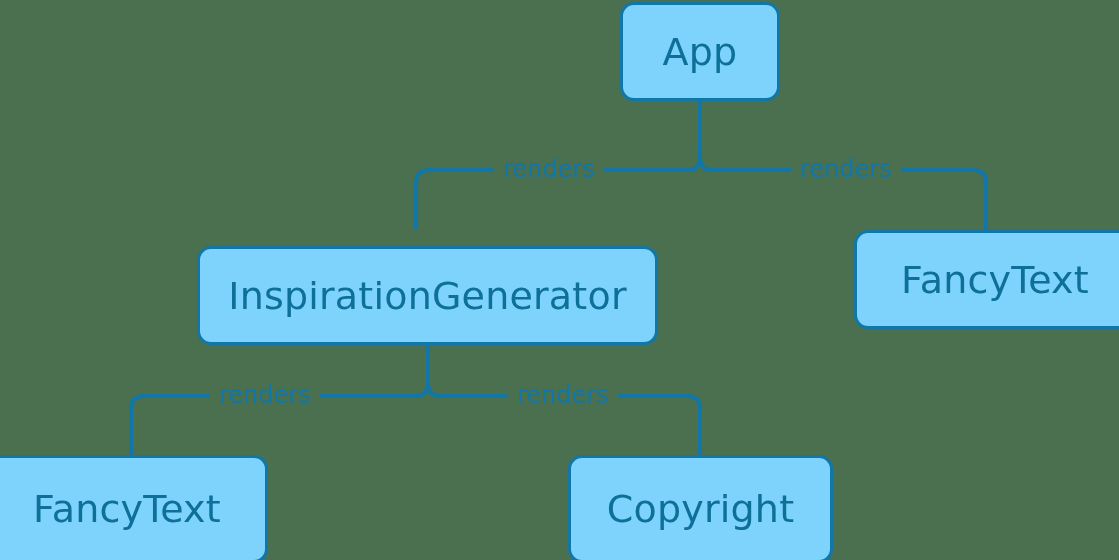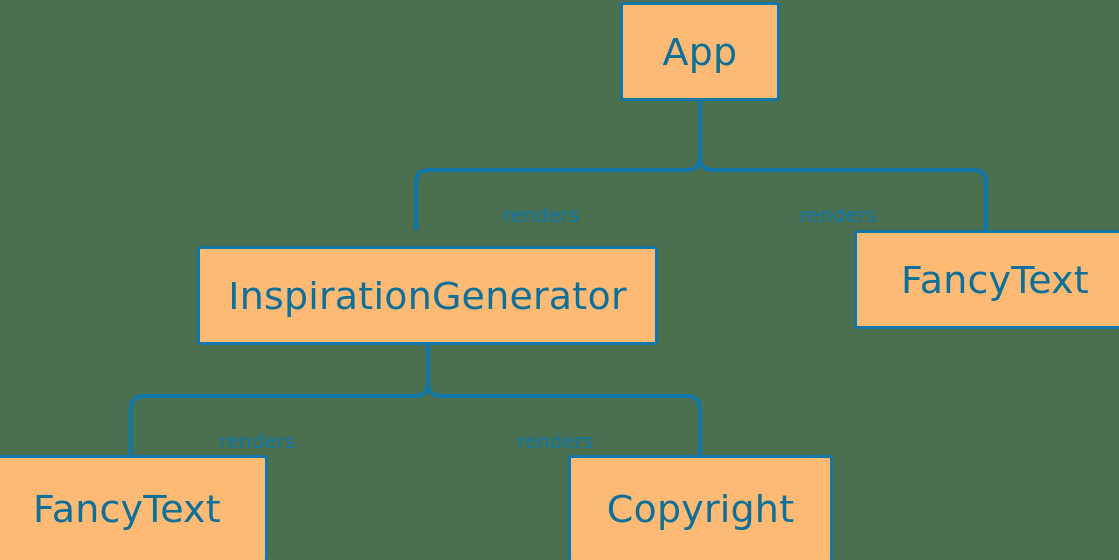--- a/index.html
+++ b/index.html
@@ -17,48 +17,47 @@
   }
   #edges {
     position: absolute;
     left: 0;
     top: 0;
     width: 1119px;
     height: 560px;
   }
   .node {
     position: absolute;
-    background: #fdba74;
+    background: #7dd3fc;
     border: 3px solid #1077a8;
-    border-radius: 4px;
+    border-radius: 14px;
     box-sizing: border-box;
     display: flex;
     align-items: center;
     justify-content: center;
     z-index: 3;
   }
   .node-label {
     color: #0e7099;
     font-size: 38px;
     font-weight: 400;
     letter-spacing: 0.2px;
     white-space: nowrap;
     font-family: "DejaVu Sans", sans-serif;
   }
   .edge-label {
     position: absolute;
     color: #1077a8;
-    font-size: 20px;
+    font-size: 24px;
     font-weight: 400;
     white-space: nowrap;
     z-index: 4;
     background: #4a7050;
     padding: 0 9px;
     font-family: "DejaVu Sans", sans-serif;
-    margin-top: 48px;
   }
   
   #node-app        { left: 620px; top: 2px;   width: 160px; height: 99px; }
   #node-inspgen    { left: 197px; top: 230px; width: 461px; height: 99px; margin-top: 16px; }
   #node-fancy-top  { left: 854px; top: 230px; width: 282px; height: 99px; }
   #node-fancy-bot  { left: -14px; top: 455px; width: 282px; height: 108px; }
   #node-copyright  { left: 568px; top: 455px; width: 265px; height: 108px; }
 </style>
 </head>
 <body>

